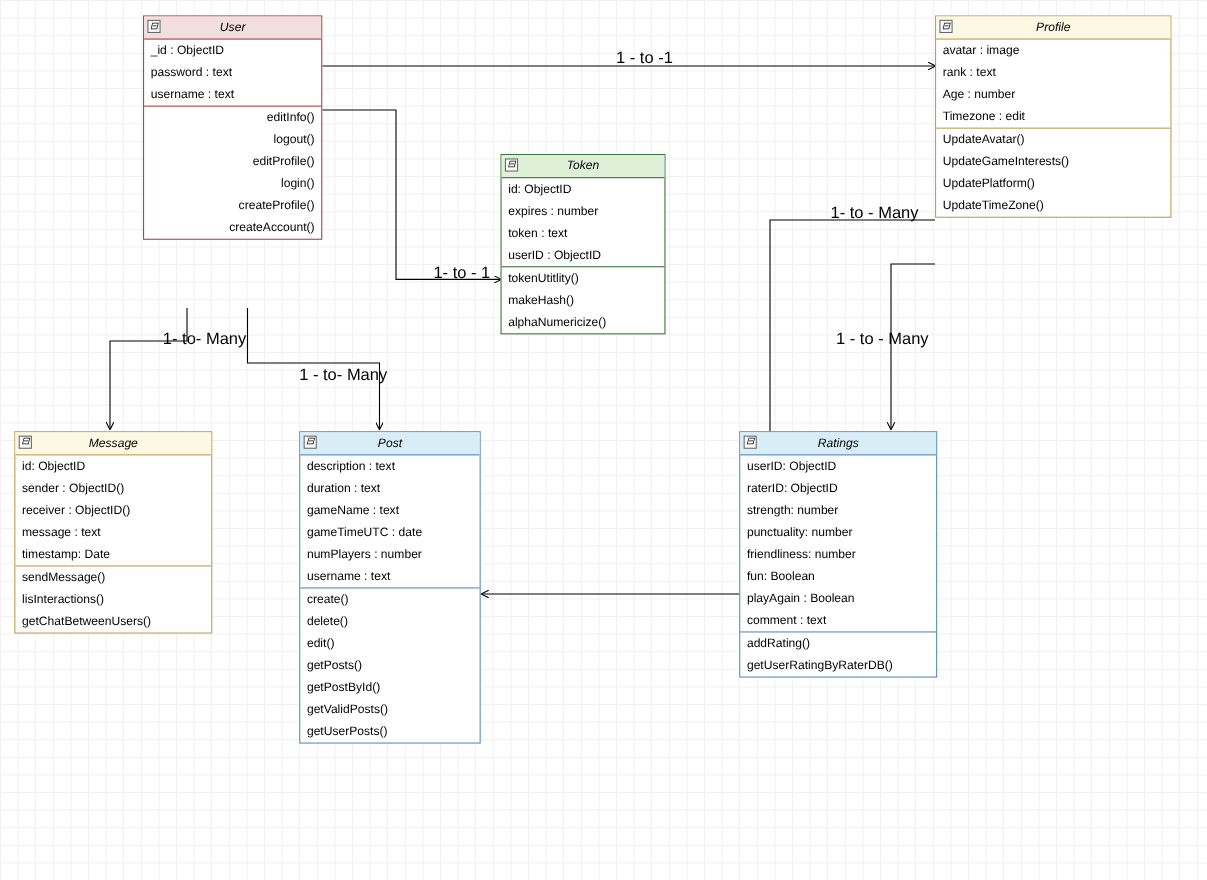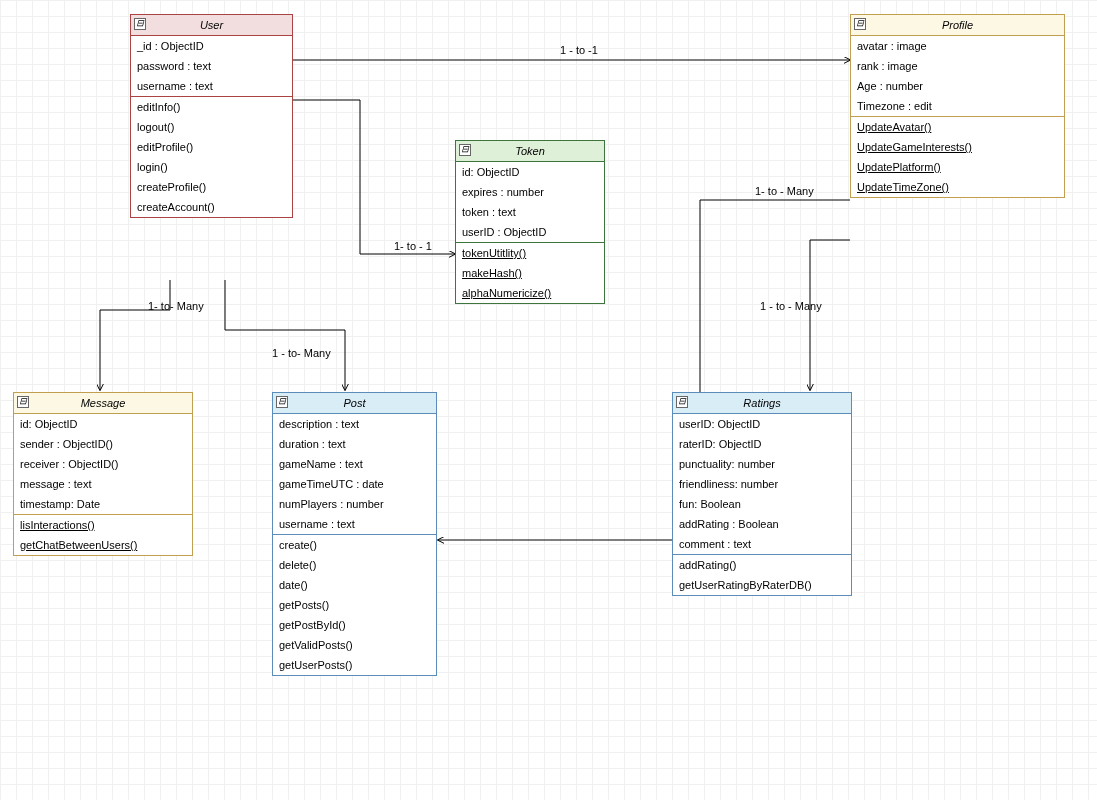--- a/index.html
+++ b/index.html
@@ -5,33 +5,33 @@
   html,body{margin:0;padding:0;width:1097px;height:800px;font-family:Arial,Helvetica,sans-serif;font-size:11px;color:#000;background:#fff;overflow:hidden}
   .grid{position:absolute;inset:0;background-image:
     linear-gradient(to right,#f0f0f0 1px,transparent 1px),
     linear-gradient(to bottom,#f0f0f0 1px,transparent 1px);
     background-size:16px 16px}
   .canvas{position:absolute;inset:0}
   .entity{position:absolute;background:#fff;border:1px solid;box-sizing:border-box}
   .entity .title{position:relative;text-align:center;font-style:italic;padding:4px 0;border-bottom:1px solid}
   .entity .sec{border-top:1px solid}
   .entity .row{padding:4px 6px;white-space:nowrap}
-  .entity .row.u{text-decoration:underline}
+  .entity .row.u{}
   .collapse{position:absolute;left:3px;top:3px;width:10px;height:10px;border:1px solid #666;background:#fff;font-size:9px;line-height:8px;text-align:center;cursor:default}
   
   .c-user{border-color:#a94442}.c-user .title{background:#f2dede;border-color:#a94442}
   .c-user .sec{border-color:#a94442}
   .c-token{border-color:#3c763d}.c-token .title{background:#dff0d8;border-color:#3c763d}.c-token .sec{border-color:#3c763d}
   .c-profile{border-color:#c0a050}.c-profile .title{background:#fcf8e3;border-color:#c0a050}.c-profile .sec{border-color:#c0a050}
   .c-post{border-color:#5b8db8}.c-post .title{background:#d9edf7;border-color:#5b8db8}.c-post .sec{border-color:#5b8db8}
   .c-ratings{border-color:#5b8db8}.c-ratings .title{background:#d9edf7;border-color:#5b8db8}.c-ratings .sec{border-color:#5b8db8}
   .c-message{border-color:#c0a050}.c-message .title{background:#fcf8e3;border-color:#c0a050}.c-message .sec{border-color:#c0a050}
-  .methods-center .row{text-align:left}
+  .methods-center .row{text-align:right}
   svg{position:absolute;inset:0;width:1097px;height:800px;pointer-events:none}
-  .lbl{position:absolute;font-size:11px;background:transparent}
+  .lbl{position:absolute;font-size:15px;background:transparent}
 </style>
 </head>
 <body>
 <div class="grid"></div>
 
 <div class="canvas">
 
   <svg>
     <defs>
       <marker id="arr" viewBox="0 0 10 10" refX="9" refY="5" markerWidth="7" markerHeight="7" orient="auto-start-reverse">
@@ -48,21 +48,21 @@
     <path d="M225 280 L225 330 L345 330 L345 390" stroke="#000" fill="none" marker-end="url(#arr)"></path>
 
     <path d="M850 240 L810 240 L810 390" stroke="#000" fill="none" marker-end="url(#arr)"></path>
 
     <path d="M850 200 L700 200 L700 540 L438 540" stroke="#000" fill="none" marker-end="url(#arr)"></path>
   </svg>
 
   <div class="lbl" style="left:560px;top:44px">1 - to -1</div>
   <div class="lbl" style="left:394px;top:240px">1- to - 1</div>
   <div class="lbl" style="left:148px;top:300px">1- to- Many</div>
-  <div class="lbl" style="left:272px;top:347px">1 - to- Many</div>
+  <div class="lbl" style="left:272px;top:332px">1 - to- Many</div>
   <div class="lbl" style="left:760px;top:300px">1 - to - Many</div>
   <div class="lbl" style="left:755px;top:185px">1- to - Many</div>
 
   <div class="entity c-user" style="left:130px;top:14px;width:163px">
     <div class="title">
       <span class="collapse">⊟</span>
       <span>User</span>
     </div>
     <div class="attrs">
       <div class="row">_id : ObjectID</div>
@@ -97,21 +97,21 @@
     </div>
   </div>
 
   <div class="entity c-profile" style="left:850px;top:14px;width:215px">
     <div class="title">
       <span class="collapse">⊟</span>
       <span>Profile</span>
     </div>
     <div class="attrs">
       <div class="row">avatar : image</div>
-      <div class="row">rank : image</div>
+      <div class="row">rank : text</div>
       <div class="row">Age : number</div>
       <div class="row">Timezone : edit</div>
     </div>
     <div class="sec">
       <div class="row u">UpdateAvatar()</div>
       <div class="row u">UpdateGameInterests()</div>
       <div class="row u">UpdatePlatform()</div>
       <div class="row u">UpdateTimeZone()</div>
     </div>
   </div>
@@ -122,20 +122,21 @@
       <span>Message</span>
     </div>
     <div class="attrs">
       <div class="row">id: ObjectID</div>
       <div class="row">sender : ObjectID()</div>
       <div class="row">receiver : ObjectID()</div>
       <div class="row">message : text</div>
       <div class="row">timestamp: Date</div>
     </div>
     <div class="sec">
+      <div class="row u">sendMessage()</div>
       <div class="row u">lisInteractions()</div>
       <div class="row u">getChatBetweenUsers()</div>
     </div>
   </div>
 
   <div class="entity c-post" style="left:272px;top:392px;width:165px">
     <div class="title">
       <span class="collapse">⊟</span>
       <span>Post</span>
     </div>
@@ -143,40 +144,41 @@
       <div class="row">description : text</div>
       <div class="row">duration : text</div>
       <div class="row">gameName : text</div>
       <div class="row">gameTimeUTC : date</div>
       <div class="row">numPlayers : number</div>
       <div class="row">username : text</div>
     </div>
     <div class="sec">
       <div class="row">create()</div>
       <div class="row">delete()</div>
-      <div class="row">date()</div>
+      <div class="row">edit()</div>
       <div class="row">getPosts()</div>
       <div class="row">getPostById()</div>
       <div class="row">getValidPosts()</div>
       <div class="row">getUserPosts()</div>
     </div>
   </div>
 
   <div class="entity c-ratings" style="left:672px;top:392px;width:180px">
     <div class="title">
       <span class="collapse">⊟</span>
       <span>Ratings</span>
     </div>
     <div class="attrs">
       <div class="row">userID: ObjectID</div>
       <div class="row">raterID: ObjectID</div>
+      <div class="row">strength: number</div>
       <div class="row">punctuality: number</div>
       <div class="row">friendliness: number</div>
       <div class="row">fun: Boolean</div>
-      <div class="row">addRating : Boolean</div>
+      <div class="row">playAgain : Boolean</div>
       <div class="row">comment : text</div>
     </div>
     <div class="sec">
       <div class="row">addRating()</div>
       <div class="row">getUserRatingByRaterDB()</div>
     </div>
   </div>
 
 </div>
 

